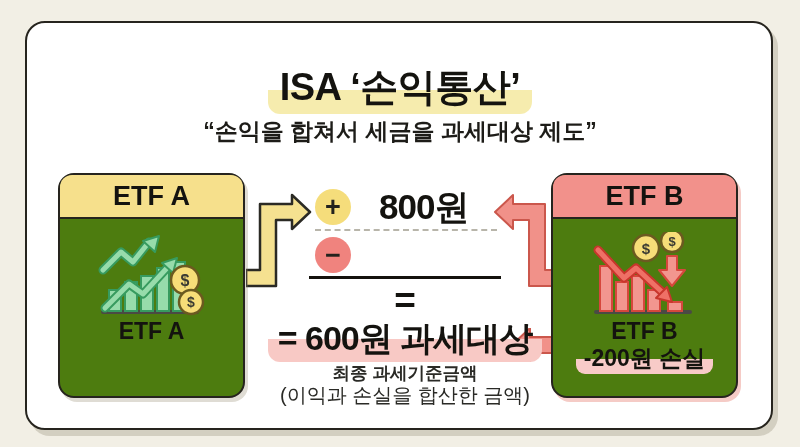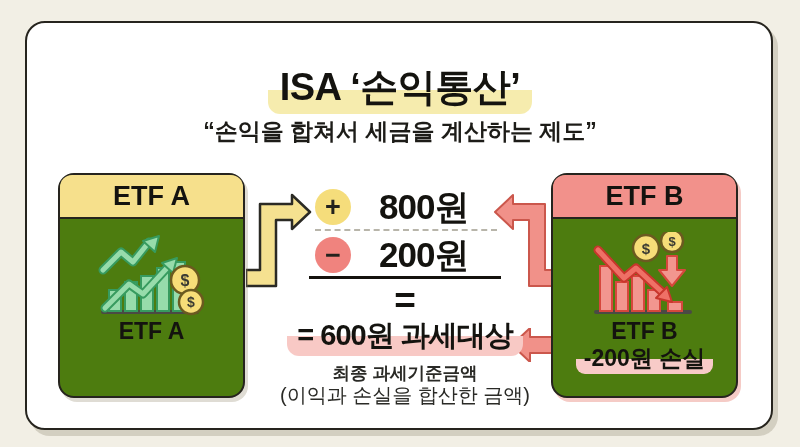--- a/index.html
+++ b/index.html
@@ -74,35 +74,35 @@
     width:36px;height:36px;border-radius:50%;flex:0 0 36px;
     display:flex;align-items:center;justify-content:center;
     font-size:27px;font-weight:900;color:#23221d;margin-left:12px;line-height:1;
   }
   .sign-circle.plus{background:#f5dd7b;}
   .sign-circle.minus{background:#f0837e;}
   .f-value{font-size:35px;font-weight:800;margin-left:28px;letter-spacing:-1px;color:#14130f;}
   .dashed-divider{position:absolute;left:315px;top:229px;width:182px;border-top:2px dashed #b8b5aa;z-index:4;}
   .solid-divider{position:absolute;left:309px;top:276px;width:192px;border-top:3px solid #14120d;z-index:4;}
   .equals-sign{position:absolute;left:303px;top:280px;width:204px;text-align:center;font-size:37px;font-weight:900;color:#14130f;z-index:4;}
-  .result-line{position:absolute;left:235px;top:316px;width:340px;text-align:center;font-size:29px;font-weight:800;letter-spacing:-1px;color:#14130f;z-index:4;}
+  .result-line{position:absolute;left:235px;top:316px;width:340px;text-align:center;font-size:34px;font-weight:800;letter-spacing:-1px;color:#14130f;z-index:4;}
   .result-line .hl-pink-big{background:linear-gradient(to bottom,transparent 50%,#f8c9c5 50%);padding:2px 10px 5px;border-radius:12px;}
   .note-1{position:absolute;left:235px;top:361px;width:340px;text-align:center;font-size:17.5px;font-weight:700;color:#2a2a26;z-index:4;}
   .note-2{position:absolute;left:235px;top:382px;width:340px;text-align:center;font-size:20px;font-weight:500;color:#2a2a26;z-index:4;}
 </style>
 </head>
 <body>
 
 <div class="stage">
 
   <div class="main-card"></div>
 
 
   <div class="page-title"><span class="hl-title">ISA ‘손익통산’</span></div>
-  <div class="page-subtitle">“손익을 합쳐서 세금을 계산하는 제도”</div>
+  <div class="page-subtitle">“손익을 합쳐서 세금을 과세대상 제도”</div>
 
   <svg class="arrow yellow-elbow" width="68" height="108" viewBox="0 0 68 108">
     <polygon points="0,82 14,82 14,16 46,16 46,7 64,24 46,41 46,32 30,32 30,98 0,98" fill="#f5e190" stroke="#2b2a24" stroke-width="2.5" stroke-linejoin="round"></polygon>
   </svg>
   <svg class="arrow pink-elbow" width="68" height="108" viewBox="0 0 68 108">
     <polygon points="68,82 54,82 54,16 22,16 22,7 4,24 22,41 22,32 38,32 38,98 68,98" fill="#f19189" stroke="#cb574c" stroke-width="2" stroke-linejoin="round"></polygon>
   </svg>
   <svg class="arrow pink-straight" width="42" height="34" viewBox="0 0 42 34">
     <polygon points="0,17 18,0 18,9 42,9 42,25 18,25 18,34" fill="#f19189" stroke="#cb574c" stroke-width="2" stroke-linejoin="round"></polygon>
   </svg>
@@ -160,21 +160,20 @@
     <div class="etf-caption"><span class="hl-pink">-200원 손실</span></div>
   </div>
 
   <div class="f-row plus">
     <div class="sign-circle plus">+</div>
     <div class="f-value">800원</div>
   </div>
   <div class="dashed-divider"></div>
   <div class="f-row minus">
     <div class="sign-circle minus">−</div>
-    <div class="f-value">200원</div>
   </div>
   <div class="solid-divider"></div>
   <div class="equals-sign">=</div>
   <div class="result-line"><span class="hl-pink-big">= 600원 과세대상</span></div>
   <div class="note-1">최종 과세기준금액</div>
   <div class="note-2">(이익과 손실을 합산한 금액)</div>
 
 </div>
 
 </body></html>

